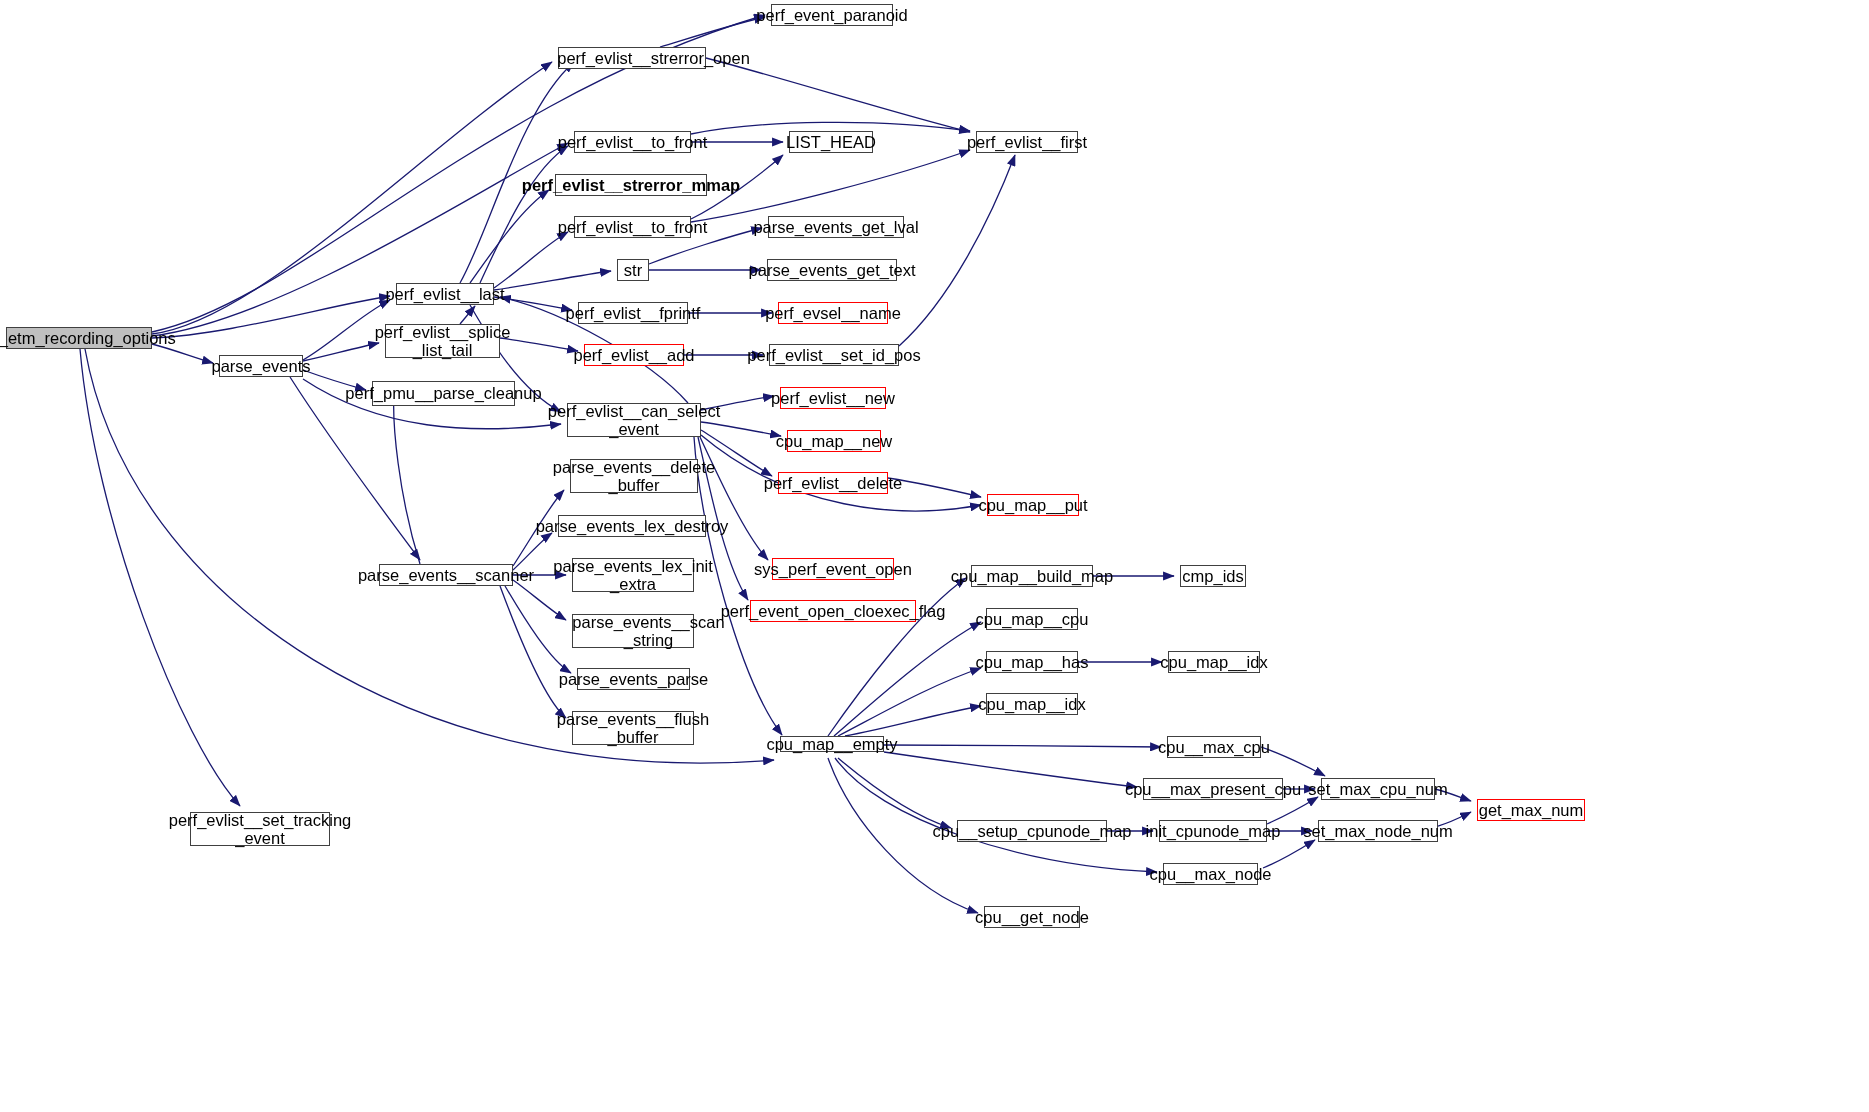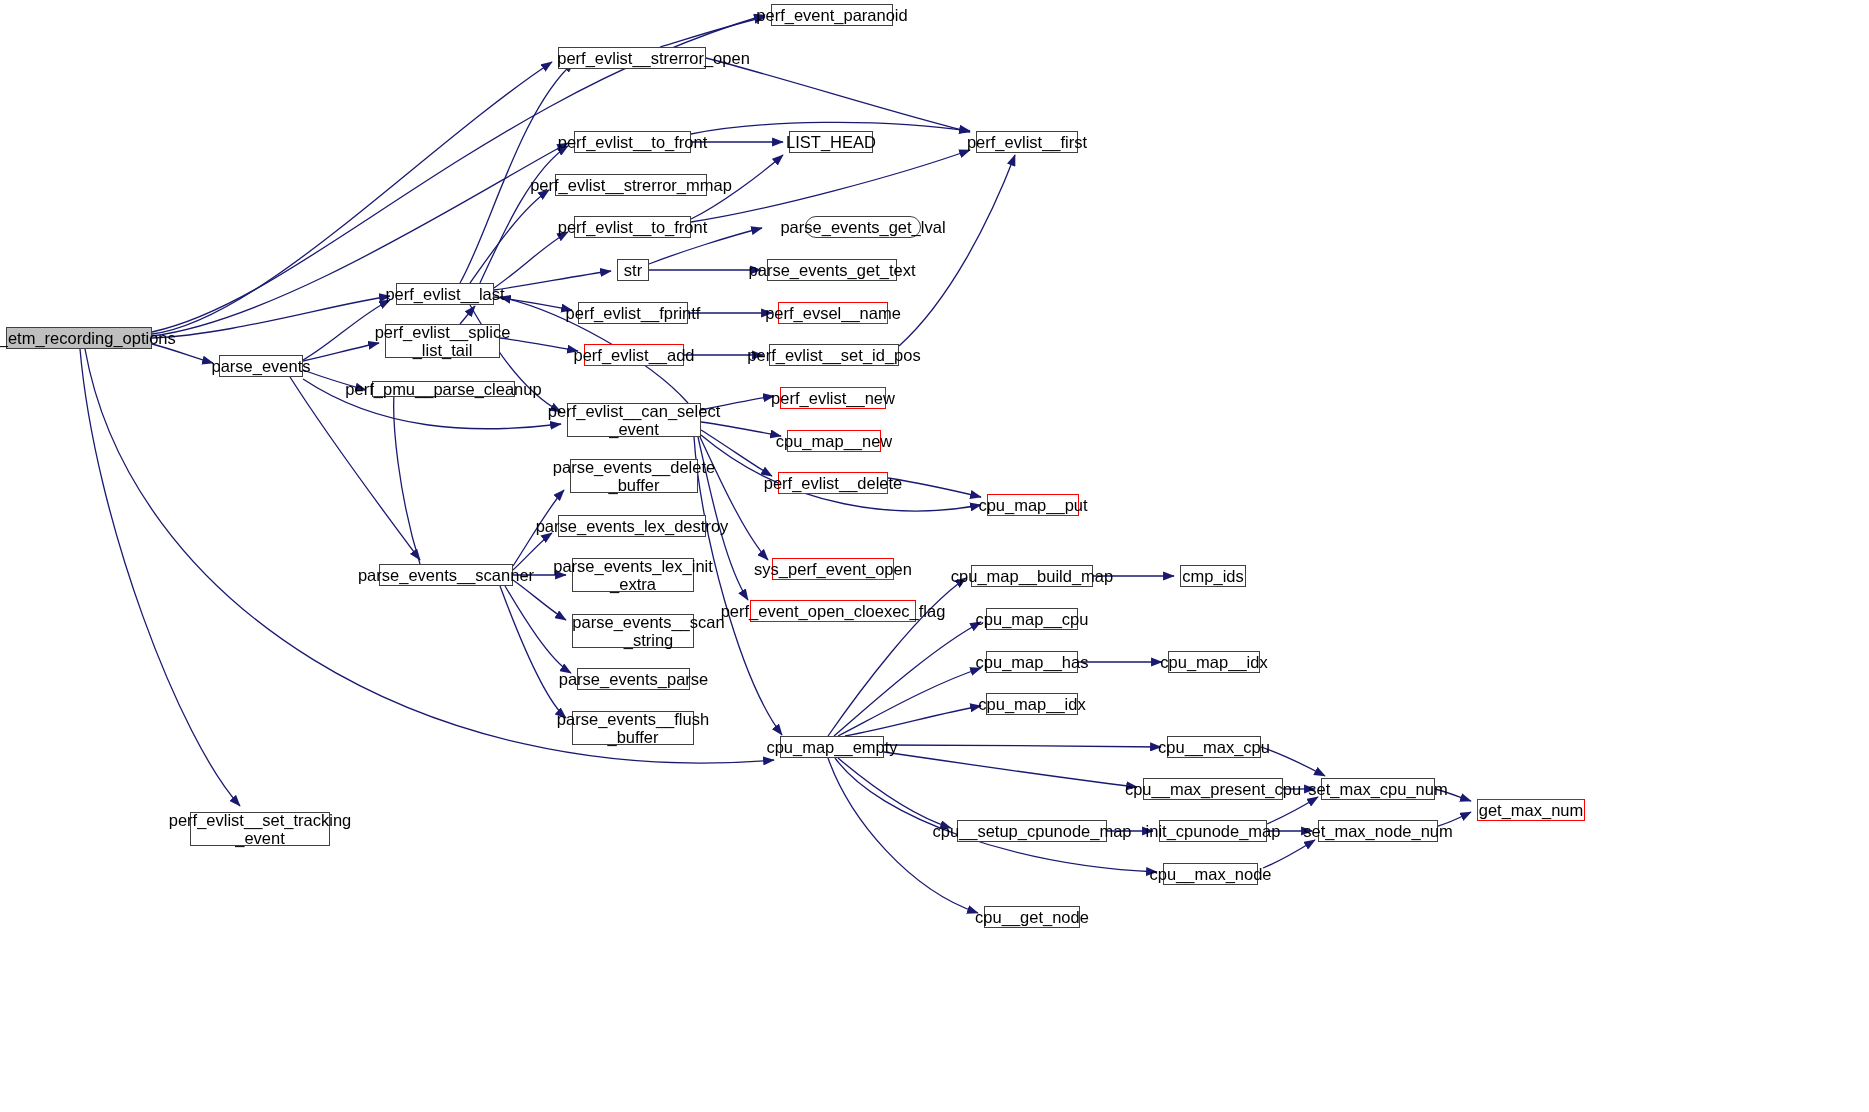--- a/index.html
+++ b/index.html
@@ -133,53 +133,53 @@
       </g>
   </svg>
   <div id="node-layer">
       <div class="node gray" style="left: 6px; top: 327px; width: 146px; height: 22px;"><span class="nlabel">cs_etm_recording_options</span></div>
       <div class="node thick" style="left: 219px; top: 355px; width: 84px; height: 22px;"><span class="nlabel">parse_events</span></div>
       <div class="node thick" style="left: 190px; top: 812px; width: 140px; height: 34px;"><span class="nlabel">perf_evlist__set_tracking
 _event</span></div>
       <div class="node thick" style="left: 396px; top: 283px; width: 98px; height: 22px;"><span class="nlabel">perf_evlist__last</span></div>
       <div class="node thick" style="left: 385px; top: 324px; width: 115px; height: 34px;"><span class="nlabel">perf_evlist__splice
 _list_tail</span></div>
-      <div class="node thick" style="left: 372px; top: 381px; width: 143px; height: 16px;"><span class="nlabel">perf_pmu__parse_cleanup</span></div>
+      <div class="node thick" style="left: 372px; top: 381px; width: 143px; height: 25px;"><span class="nlabel">perf_pmu__parse_cleanup</span></div>
       <div class="node thick" style="left: 379px; top: 564px; width: 134px; height: 22px;"><span class="nlabel">parse_events__scanner</span></div>
       <div class="node thick" style="left: 558px; top: 47px; width: 148px; height: 22px; padding-left: 43px;"><span class="nlabel">perf_evlist__strerror_open</span></div>
       <div class="node thick" style="left: 574px; top: 131px; width: 117px; height: 22px;"><span class="nlabel">perf_evlist__to_front</span></div>
-      <div class="node thick" style="left: 555px; top: 174px; width: 152px; height: 22px;"><span class="nlabel">perf_evlist__strerror_mmap</span></div>
+      <div class="node thick" style="left: 555px; top: 174px; width: 152px; height: 22px; font-weight: bold;"><span class="nlabel">perf_evlist__strerror_mmap</span></div>
       <div class="node thick" style="left: 574px; top: 216px; width: 117px; height: 22px;"><span class="nlabel">perf_evlist__to_front</span></div>
       <div class="node thick" style="left: 617px; top: 259px; width: 32px; height: 22px;"><span class="nlabel">str</span></div>
       <div class="node thick" style="left: 578px; top: 302px; width: 110px; height: 22px;"><span class="nlabel">perf_evlist__fprintf</span></div>
       <div class="node red" style="left: 584px; top: 344px; width: 100px; height: 22px;"><span class="nlabel">perf_evlist__add</span></div>
       <div class="node thick" style="left: 567px; top: 403px; width: 134px; height: 34px;"><span class="nlabel">perf_evlist__can_select
 _event</span></div>
       <div class="node thick" style="left: 570px; top: 459px; width: 128px; height: 34px;"><span class="nlabel">parse_events__delete
 _buffer</span></div>
       <div class="node thick" style="left: 558px; top: 515px; width: 148px; height: 22px;"><span class="nlabel">parse_events_lex_destroy</span></div>
       <div class="node thick" style="left: 572px; top: 558px; width: 122px; height: 34px;"><span class="nlabel">parse_events_lex_init
 _extra</span></div>
       <div class="node thick" style="left: 572px; top: 614px; width: 122px; height: 34px; padding-left: 31px;"><span class="nlabel">parse_events__scan
 _string</span></div>
       <div class="node thick" style="left: 577px; top: 668px; width: 113px; height: 22px;"><span class="nlabel">parse_events_parse</span></div>
       <div class="node thick" style="left: 572px; top: 711px; width: 122px; height: 34px;"><span class="nlabel">parse_events__flush
 _buffer</span></div>
       <div class="node thick" style="left: 771px; top: 4px; width: 122px; height: 22px;"><span class="nlabel">perf_event_paranoid</span></div>
       <div class="node thick" style="left: 789px; top: 131px; width: 84px; height: 22px;"><span class="nlabel">LIST_HEAD</span></div>
-      <div class="node thick" style="left: 805px; top: 216px; width: 116px; height: 22px; border-radius: 11px;"><span class="nlabel">parse_events_get_lval</span></div>
+      <div class="node thick" style="left: 768px; top: 216px; width: 136px; height: 22px;"><span class="nlabel">parse_events_get_lval</span></div>
       <div class="node thick" style="left: 767px; top: 259px; width: 130px; height: 22px;"><span class="nlabel">parse_events_get_text</span></div>
       <div class="node red" style="left: 778px; top: 302px; width: 110px; height: 22px;"><span class="nlabel">perf_evsel__name</span></div>
       <div class="node thick" style="left: 769px; top: 344px; width: 130px; height: 22px;"><span class="nlabel">perf_evlist__set_id_pos</span></div>
       <div class="node red" style="left: 780px; top: 387px; width: 106px; height: 22px;"><span class="nlabel">perf_evlist__new</span></div>
       <div class="node red" style="left: 787px; top: 430px; width: 94px; height: 22px;"><span class="nlabel">cpu_map__new</span></div>
       <div class="node red" style="left: 778px; top: 472px; width: 110px; height: 22px;"><span class="nlabel">perf_evlist__delete</span></div>
       <div class="node red" style="left: 772px; top: 558px; width: 122px; height: 22px;"><span class="nlabel">sys_perf_event_open</span></div>
       <div class="node red" style="left: 750px; top: 600px; width: 166px; height: 22px;"><span class="nlabel">perf_event_open_cloexec_flag</span></div>
-      <div class="node thick" style="left: 780px; top: 736px; width: 104px; height: 22px;"><span class="nlabel">cpu_map__empty</span></div>
+      <div class="node thick" style="left: 780px; top: 736px; width: 104px; height: 16px;"><span class="nlabel">cpu_map__empty</span></div>
       <div class="node thick" style="left: 976px; top: 131px; width: 102px; height: 22px;"><span class="nlabel">perf_evlist__first</span></div>
       <div class="node red" style="left: 987px; top: 494px; width: 92px; height: 22px;"><span class="nlabel">cpu_map__put</span></div>
       <div class="node thick" style="left: 971px; top: 565px; width: 122px; height: 22px;"><span class="nlabel">cpu_map__build_map</span></div>
       <div class="node thick" style="left: 986px; top: 608px; width: 92px; height: 22px;"><span class="nlabel">cpu_map__cpu</span></div>
       <div class="node thick" style="left: 986px; top: 651px; width: 92px; height: 22px;"><span class="nlabel">cpu_map__has</span></div>
       <div class="node thick" style="left: 986px; top: 693px; width: 92px; height: 22px;"><span class="nlabel">cpu_map__idx</span></div>
       <div class="node thick" style="left: 957px; top: 820px; width: 150px; height: 22px;"><span class="nlabel">cpu__setup_cpunode_map</span></div>
       <div class="node thick" style="left: 984px; top: 906px; width: 96px; height: 22px;"><span class="nlabel">cpu__get_node</span></div>
       <div class="node thick" style="left: 1180px; top: 565px; width: 66px; height: 22px;"><span class="nlabel">cmp_ids</span></div>
       <div class="node thick" style="left: 1168px; top: 651px; width: 92px; height: 22px;"><span class="nlabel">cpu_map__idx</span></div>

